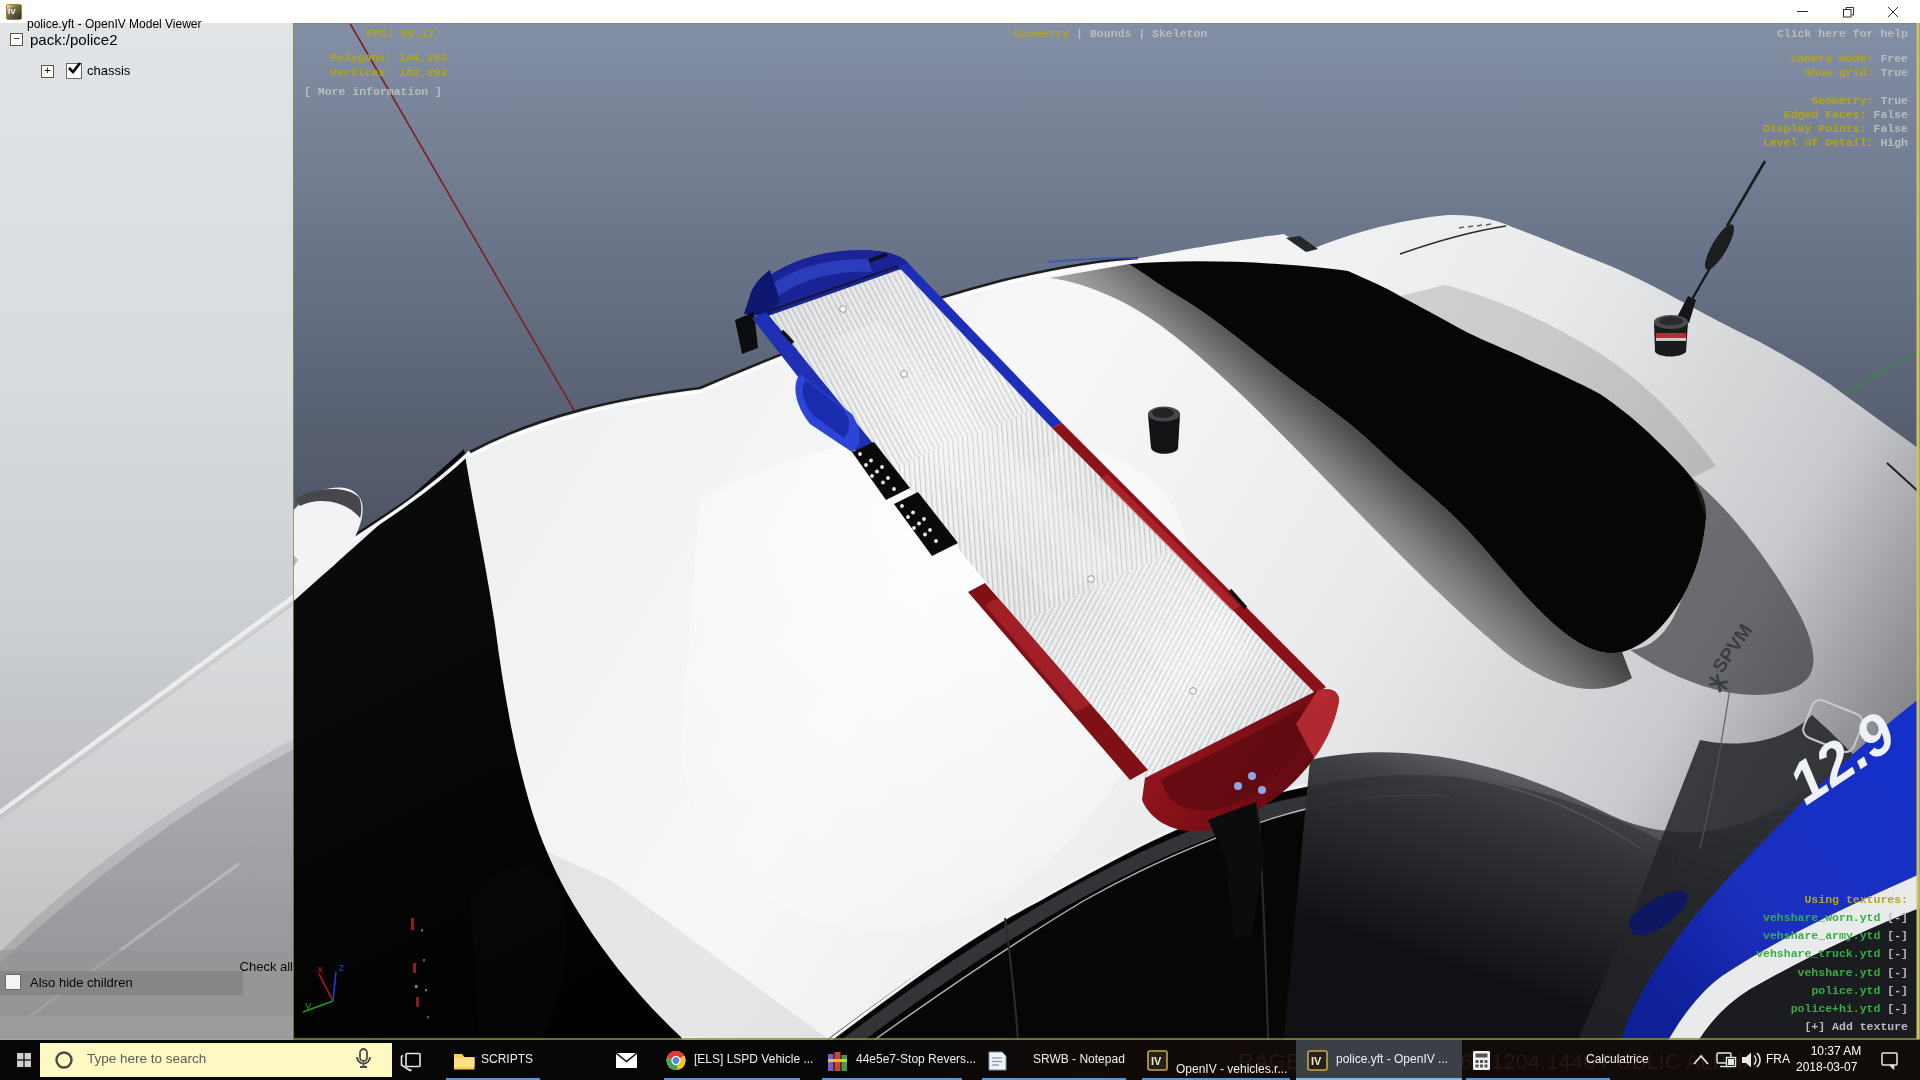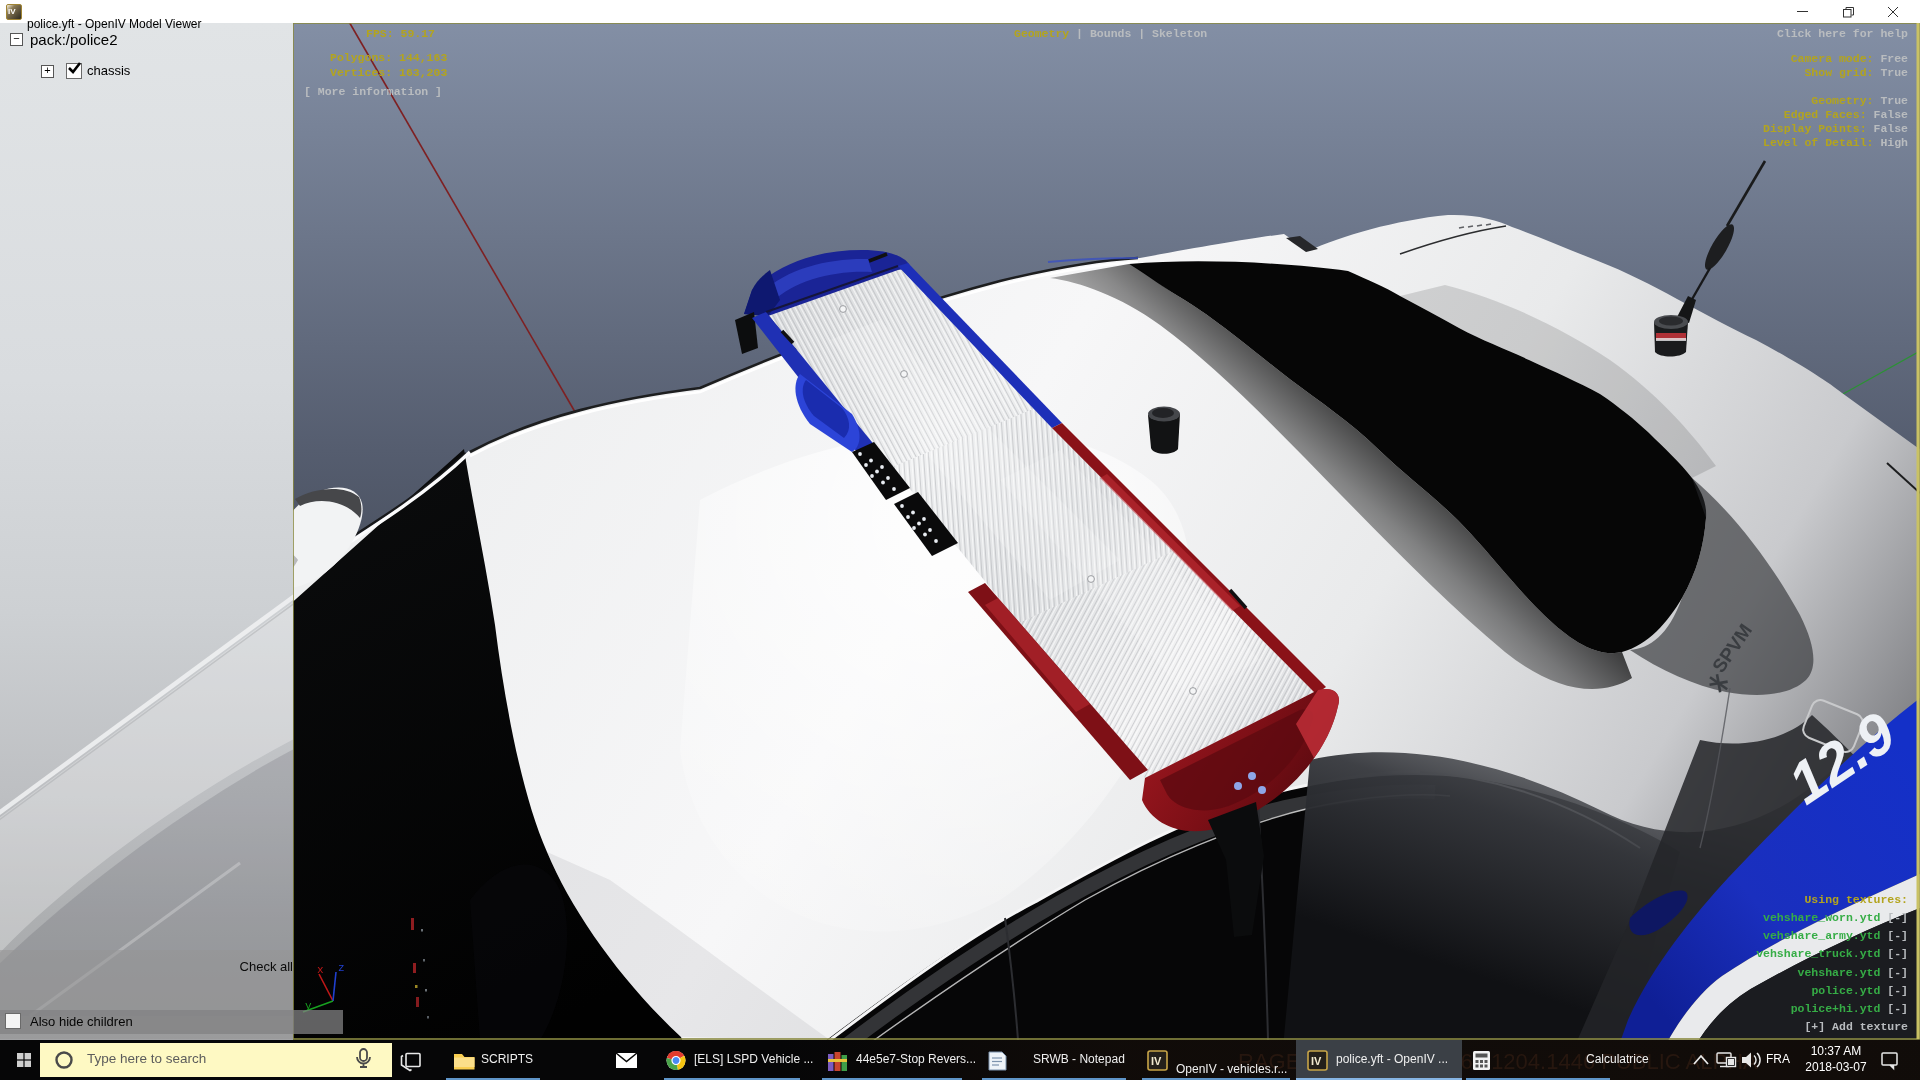--- a/index.html
+++ b/index.html
@@ -12,21 +12,21 @@
   #scene{position:absolute;left:0;top:0;z-index:5;}
   #panel{position:absolute;left:0;top:23px;width:293px;height:1017px;z-index:20;
     background:linear-gradient(180deg,#e1e4e6 0%,#d9dcdf 35%,#cdd0d3 58%,#bdbfc2 76%,#adafb1 88%,#a2a3a5 100%);}
   #ptree1{position:absolute;left:30px;top:8px;font-size:15px;color:#000;}
   #ptree2{position:absolute;left:87px;top:40px;font-size:13px;color:#000;}
   .ebox{position:absolute;width:11px;height:11px;background:#fff;border:1px solid #565656;
     font-size:11px;line-height:9px;text-align:center;color:#000;}
   .cb{position:absolute;width:14px;height:14px;background:#fdfdfd;border:1px solid #6a6a6a;}
   #btnstrip{position:absolute;left:0;top:927px;width:293px;height:89px;background:rgba(150,150,150,0.55);}
   .pbtn{position:absolute;left:0;width:293px;height:33px;text-align:right;font-size:13px;color:#0a0a0a;line-height:33px;}
-  #alsorow{position:absolute;left:0;top:987px;width:343px;height:24px;background:rgba(130,130,131,0.75);}
+  #alsorow{position:absolute;left:0;top:948px;width:243px;height:24px;background:rgba(130,130,131,0.75);}
   #alsorow span{position:absolute;left:30px;top:4px;font-size:13px;color:#050505;}
   #taskbar{position:absolute;left:0;top:1040px;width:1920px;height:40px;background:#060607;z-index:30;}
   #tb-right-tex{position:absolute;left:780px;top:0;width:1140px;height:40px;
     background:linear-gradient(90deg,rgba(30,18,10,0) 0%,rgba(40,24,13,0.30) 30%,rgba(46,28,15,0.28) 100%);}
   #ragetext{position:absolute;left:1238px;top:9px;font-size:22px;color:rgba(120,62,36,0.22);white-space:nowrap;}
   #searchbox{position:absolute;left:40px;top:3px;width:352px;height:34px;background:#fef9c3;}
   #searchbox .stext{position:absolute;left:47px;top:8px;font-size:13.5px;color:#5c5c5c;}
   .tblabel{position:absolute;top:12px;font-size:12px;color:#efefef;white-space:nowrap;}
   .underline{position:absolute;top:38px;height:2px;background:#5f95c8;}
   #activebtn{position:absolute;left:1296px;top:0;width:166px;height:40px;background:#3b4046;}
@@ -391,21 +391,21 @@
   <div class="tblabel" style="left:1586px;">Calculatrice</div>
   <div class="underline" style="left:446px;width:94px;"></div>
   <div class="underline" style="left:664px;width:136px;"></div>
   <div class="underline" style="left:822px;width:140px;"></div>
   <div class="underline" style="left:982px;width:144px;"></div>
   <div class="underline" style="left:1142px;width:148px;"></div>
   <div class="underline" style="left:1296px;width:166px;background:#86b5e4;height:2.5px;top:37.5px;"></div>
   <div class="underline" style="left:1466px;width:144px;"></div>
   <div class="trtext" style="left:1766px;top:12px;">FRA</div>
   <div class="trtext" style="left:1800px;top:4px;width:72px;text-align:center;">10:37 AM</div>
-  <div class="trtext" style="left:1796px;top:20px;width:80px;text-align:center;">2018-03-07</div>
+  <div class="trtext" style="left:1796px;top:20px;width:80px;">2018-03-07</div>
   <svg width="1920" height="40" style="position:absolute;left:0;top:0;pointer-events:none">
       <path d="M1694 24 L1701 16 L1708 24" fill="none" stroke="#e8e8e8" stroke-width="1.8"></path>
       <g stroke="#e8e8e8" stroke-width="1.4" fill="none">
         <rect x="1717" y="13" width="14" height="10" rx="1"></rect>
         <line x1="1720" y1="26.5" x2="1729" y2="26.5"></line>
         <rect x="1726.5" y="17.5" width="9" height="9" fill="#060607"></rect>
         <rect x="1728" y="19" width="6" height="6" fill="#e8e8e8" stroke="none"></rect>
       </g>
       <g fill="#e8e8e8">
         <path d="M1742 17 h4 l5,-4.5 v15 l-5,-4.5 h-4 Z"></path>

